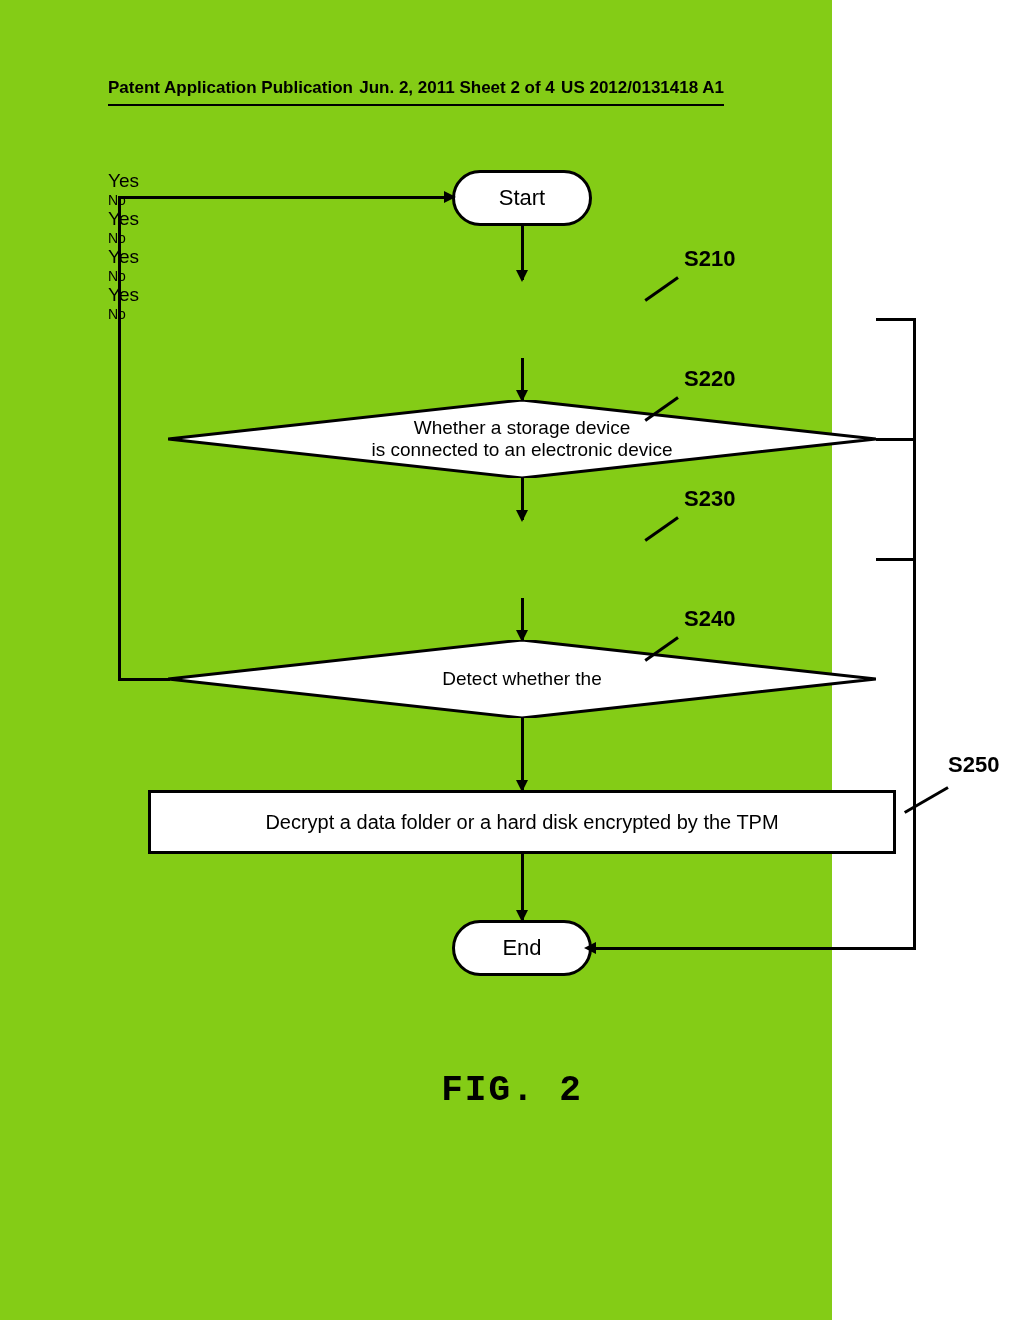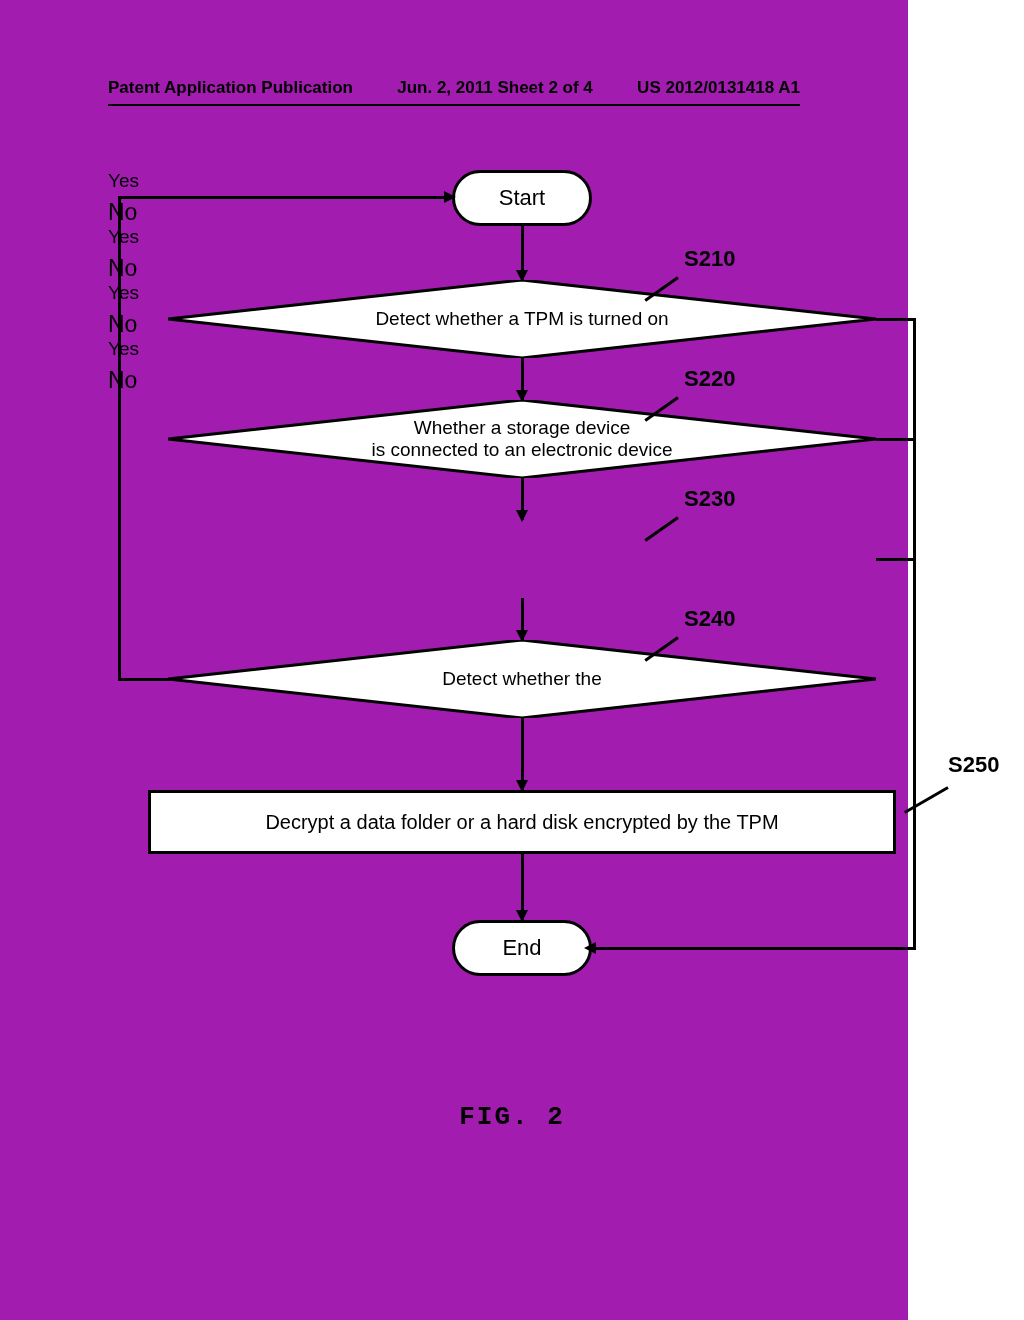--- a/index.html
+++ b/index.html
@@ -4,24 +4,24 @@
 <style>
   * { box-sizing: border-box; margin: 0; padding: 0; }
   body {
     background: #fff;
     font-family: Arial, Helvetica, sans-serif;
     width: 1024px;
     height: 1320px;
     position: relative;
   }
   .page {
-    width: 908px;
+    width: 832px;
     height: 1320px;
     position: relative;
-    background: #a21caf;
+    background: #84cc16;
   }
   .header {
     position: absolute;
     top: 78px;
     left: 108px;
     right: 108px;
     display: flex;
     justify-content: space-between;
     font-size: 17px;
     font-weight: bold;
@@ -93,33 +93,32 @@
     font-size: 20px;
     background: #fff;
   }
 
   .label {
     position: absolute;
     font-size: 22px;
     font-weight: bold;
   }
   .ylabel { font-size: 19px; font-weight: normal; }
-  .nlabel { font-size: 23px; font-weight: normal; margin-top: 7px; }
+  .nlabel { font-size: 14px; font-weight: normal; }
 
   .figcap {
     position: absolute;
     top: 1070px;
     left: 0;
     width: 1024px;
     text-align: center;
-    font-size: 26px;
+    font-size: 36px;
     font-weight: bold;
     letter-spacing: 2px;
     font-family: "Courier New", monospace;
-    margin-top: 32px;
   }
 
   .line { position: absolute; background: #000; }
   .hline { height: 3px; }
   .vline { width: 3px; }
 
   .arrowhead {
     position: absolute;
     width: 0; height: 0;
     border-left: 6px solid transparent;
@@ -163,28 +162,20 @@
 
   <div class="diagram">
 
     <div class="term start">
       <span>Start</span>
     </div>
 
     <div class="line vline" style="top:56px; left:413px; height:54px;"></div>
     <div class="arrowhead" style="top:100px; left:408px;"></div>
 
-    <div class="diamond d210">
-      <svg width="708" height="78" viewBox="0 0 708 78">
-        <polygon points="354,0 708,39 354,78 0,39" fill="#fff" stroke="#000" stroke-width="3"></polygon>
-      </svg>
-      <div class="dtext">
-          <span>Detect whether a TPM is turned on</span>
-        </div>
-    </div>
     <div class="slabel-line" style="top:106px; left:530px;"></div>
     <div class="label" style="top:76px; left:576px;">S210</div>
     <div class="ylabel" style="top:192px; left:424px;">Yes</div>
     <div class="nlabel" style="top:156px; left:772px;">No</div>
 
     <div class="line vline" style="top:188px; left:413px; height:42px;"></div>
     <div class="arrowhead" style="top:220px; left:408px;"></div>
 
     <div class="diamond d220">
       <svg width="708" height="78" viewBox="0 0 708 78">

